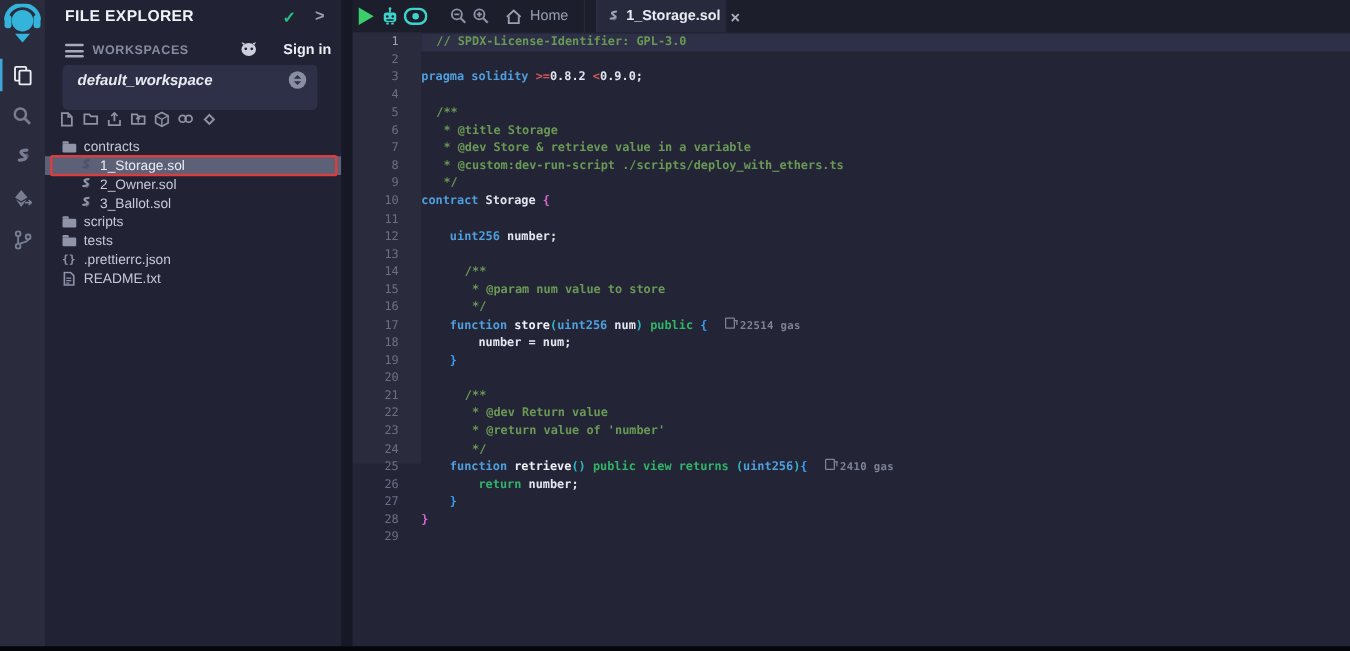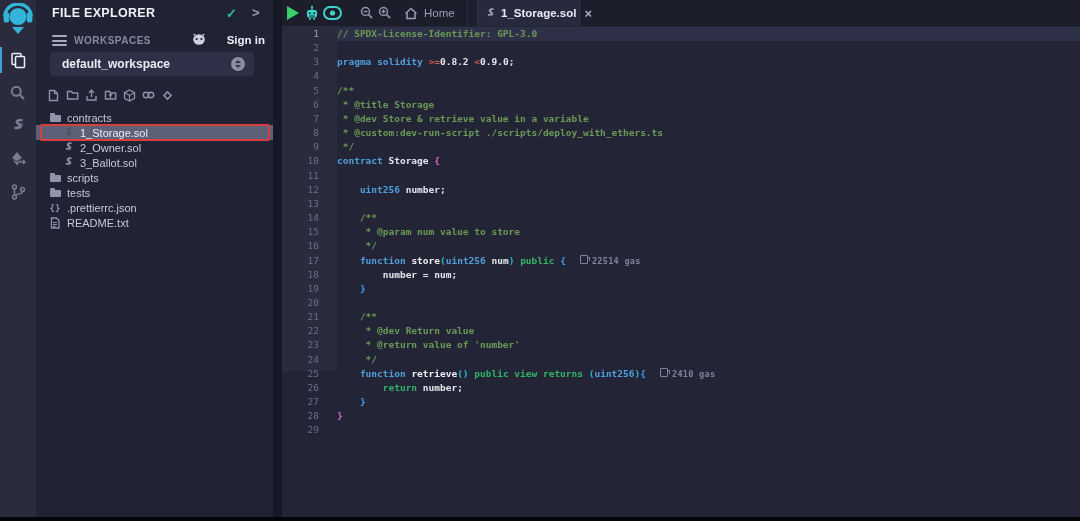--- a/index.html
+++ b/index.html
@@ -18,21 +18,21 @@
   .panel-header{position:absolute;top:6px;left:0;right:0;height:18px;}
   .panel-title{position:absolute;left:16px;top:0;font-size:12.5px;font-weight:bold;color:#f1f2f7;letter-spacing:.3px;}
   .check{position:absolute;left:190px;top:0;color:#27c08b;font-size:13px;font-weight:bold;cursor:pointer;}
   .chev{position:absolute;left:216px;top:-1px;color:#9aa0b4;font-size:13px;font-weight:bold;cursor:pointer;}
   .ws-row{position:absolute;top:33px;left:0;right:0;height:16px;}
   .hamburger{position:absolute;left:16px;top:2px;width:15px;cursor:pointer;}
   .hamburger i{display:block;height:2px;background:#a6abbd;margin-bottom:2.5px;border-radius:1px;}
   .ws-label{position:absolute;left:38px;top:2px;font-size:10px;font-weight:bold;color:#868b9f;letter-spacing:.5px;}
   .signin{position:absolute;right:8px;top:0;display:flex;align-items:center;gap:5px;cursor:pointer;}
   .signin-label{font-size:11.5px;font-weight:bold;color:#eceef4;padding-left:16px;}
-  .ws-dropdown{position:absolute;top:52px;left:14px;width:204px;height:24px;background:#2e3048;border-radius:4px;cursor:pointer;}
+  .ws-dropdown{position:absolute;top:52px;left:14px;width:204px;height:36px;background:#2e3048;border-radius:4px;cursor:pointer;font-style:italic;}
   .ws-dropdown .ws-name{position:absolute;left:12px;top:5px;font-size:12px;font-weight:bold;color:#e9ebf3;}
   .selector{position:absolute;right:9px;top:5px;width:14px;height:14px;border-radius:50%;background:#8a8ea2;display:flex;flex-direction:column;align-items:center;justify-content:center;}
   .tri-up{width:0;height:0;border-left:3px solid transparent;border-right:3px solid transparent;border-bottom:3.5px solid #2e3048;margin-bottom:1.5px;}
   .tri-down{width:0;height:0;border-left:3px solid transparent;border-right:3px solid transparent;border-top:3.5px solid #2e3048;}
   .fe-toolbar{position:absolute;top:88px;left:11px;display:flex;gap:6px;color:#8e93a7;}
   .fe-tb-icon{width:13px;height:14px;display:flex;align-items:center;justify-content:center;cursor:pointer;}
   .tree{position:absolute;top:110px;left:0;right:0;}
   .tree-row{position:relative;height:15px;display:flex;align-items:center;cursor:pointer;}
   .tree-row .t-icon{display:inline-flex;width:12px;justify-content:center;color:#8f94a8;}
   .tree-row .t-label{font-size:11px;color:#c6cad7;margin-left:6px;white-space:nowrap;}
@@ -63,21 +63,21 @@
   .tab .close-x{color:#aab0c2;font-size:13px;font-weight:bold;margin-left:2px;cursor:pointer;}
   .tab .t-icon{color:#9ba0b4;display:inline-flex;}
 
   .editor-body{position:absolute;left:0;top:26px;right:0;bottom:0;background:#232536;}
   .gutter{position:absolute;left:0;top:0;bottom:0;width:55px;background:#2a2c3d;padding-top:1px;box-sizing:border-box;}
   .gutter .ln{height:14.17px;line-height:14.17px;text-align:right;padding-right:18px;font-family:"DejaVu Sans Mono",monospace;font-size:9.5px;color:#6b6f86;}
   .gutter .ln.cur{color:#9aa0b8;}
   .current-line{position:absolute;left:55px;right:0;top:1px;height:14.17px;background:#2d3047;}
   .code{position:absolute;left:55px;top:0;right:0;bottom:0;padding-top:1px;}
   .code-line{height:14.17px;line-height:14.17px;white-space:pre;font-family:"DejaVu Sans Mono",monospace;font-size:9.5px;font-weight:bold;position:relative;z-index:1;}
-  .tok-cm{color:#6a9955;}
+  .tok-cm{color:#6a9955;margin-left:12px;}
   .tok-kw{color:#4f9fdc;}
   .tok-gr{color:#31b468;}
   .tok-op{color:#d25757;}
   .tok-pl{color:#e2e5ee;}
   .tok-fn{color:#eef0f6;}
   .tok-bp{color:#d667ce;}
   .tok-bb{color:#3a9ef5;}
   .tok-bt{color:#2fb8c6;}
   .gas{margin-left:14px;font-size:8.5px;color:#7e8398;font-weight:bold;letter-spacing:.3px;}
   .gas-icon{display:inline-block;width:6px;height:7px;border:1px solid #7e8398;border-radius:1px;margin-right:4px;position:relative;top:0px;}

